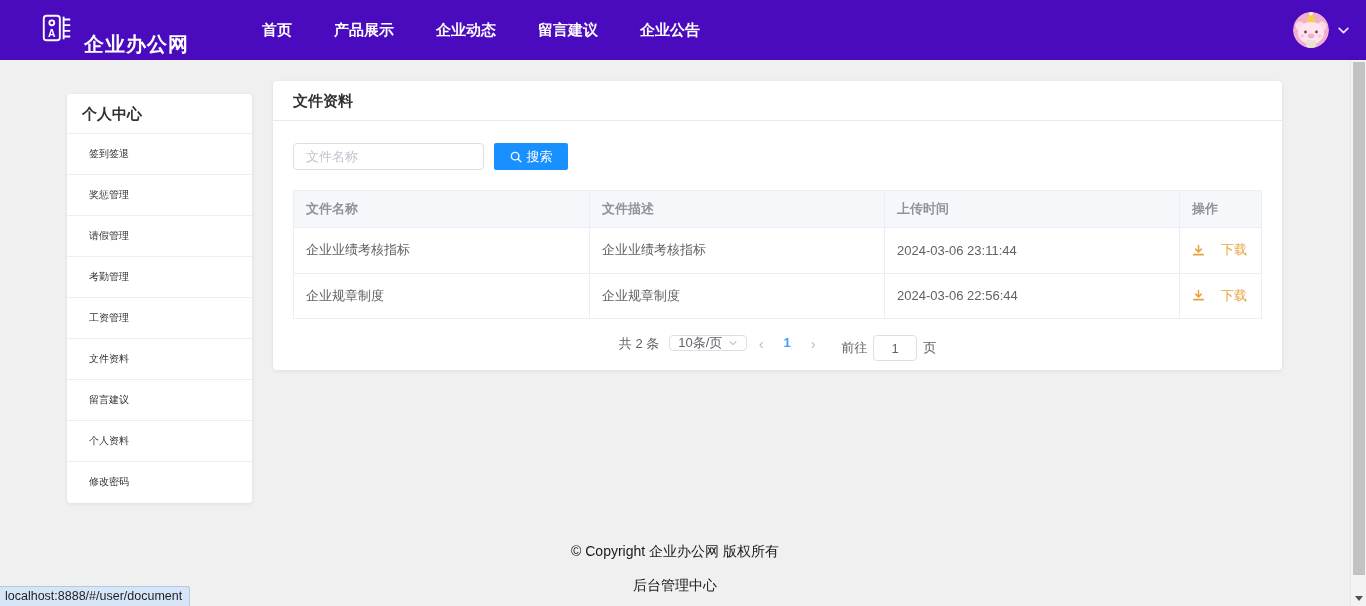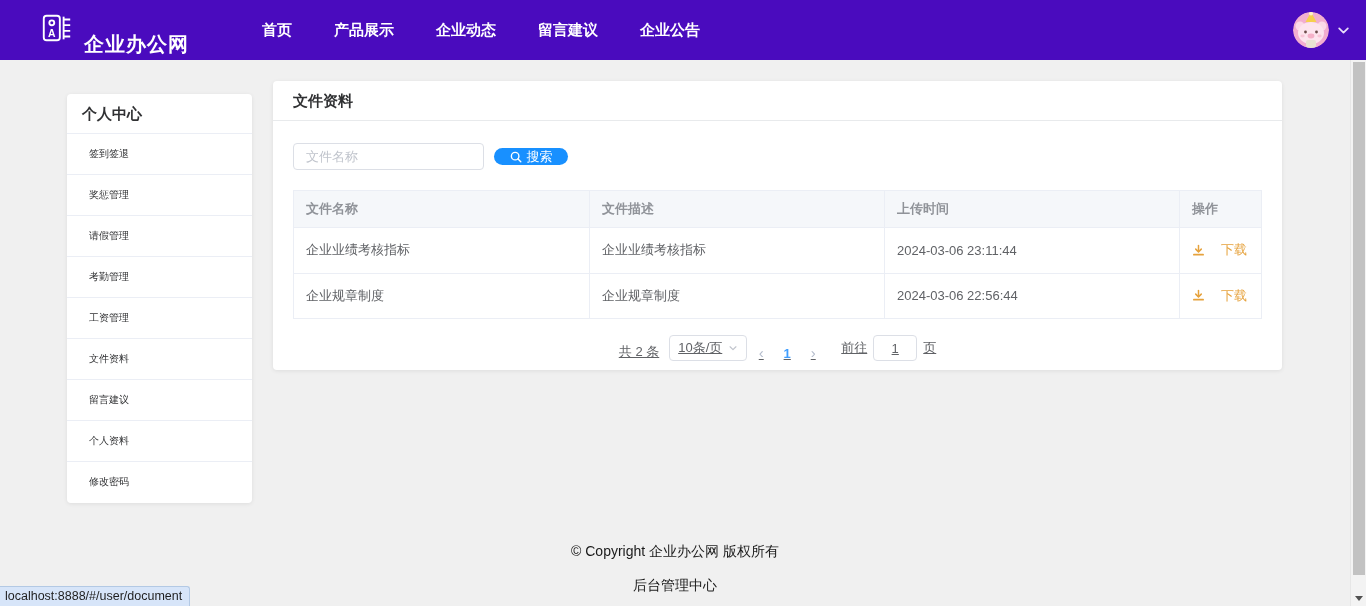--- a/index.html
+++ b/index.html
@@ -60,22 +60,22 @@
     border-bottom:1px solid #e8eaec; color:#303133;
   }
   .search-row { display:flex; align-items:center; margin:22px 20px 0 20px; }
   .search-input {
     width:191px; height:27px; border:1px solid #dcdfe6; border-radius:4px;
     padding:0 12px; font-size:13px; color:#606266; outline:none;
     font-family:"Liberation Sans","DejaVu Sans",sans-serif;
   }
   .search-input::placeholder { color:#c0c4cc; }
   .search-btn {
-    margin-left:10px; width:74px; height:17px; background:#1890ff; color:#fff;
-    border:none; border-radius:11px; font-size:13px; display:flex; align-items:center;
+    margin-left:10px; width:74px; height:27px; background:#1890ff; color:#fff;
+    border:none; border-radius:2px; font-size:13px; display:flex; align-items:center;
     justify-content:center; gap:5px; cursor:pointer;
     font-family:Liberation Sans, sans-serif;
   }
   .doc-table {
     width:968px; margin:20px 20px 0 20px; border-collapse:collapse; font-size:13px;
     table-layout:fixed;
   }
   .doc-table th {
     background:#f5f7fa; color:#909399; font-weight:600; text-align:left;
     padding:9px 12px; border:1px solid #ebeef5;
@@ -83,26 +83,26 @@
   .doc-table td { color:#606266; padding:13px 12px; border:1px solid #ebeef5; background:#fff; }
   .col-name  { width:296px; }
   .col-desc  { width:295px; }
   .col-time  { width:295px; }
   .col-act   { width:82px; }
   .download-link {
     color:#e6a23c; display:inline-flex; align-items:center; gap:16px; cursor:pointer; font-size:13px;
   }
   
   .pagination {
-    margin-top:16px; display:flex; align-items:flex-end; justify-content:center;
-    font-size:13px; color:#606266; gap:0;text-decoration:underline;
+    margin-top:16px; display:flex; align-items:flex-start; justify-content:center;
+    font-size:13px; color:#606266; gap:0;
   }
   .pg-total { margin-right:10px; }
   .pg-select {
-    width:78px; height:26px; border:1px solid #dcdfe6; border-radius:4px;
+    width:78px; height:16px; border:1px solid #dcdfe6; border-radius:4px;
     display:flex; align-items:center; justify-content:center; gap:6px;
     color:#606266; cursor:pointer; background:#fff;
   }
   .pg-arrow { width:28px; text-align:center; color:#b4bccc; font-size:15px; cursor:pointer; user-select:none; }
   .pg-num { min-width:24px; text-align:center; color:#409eff; font-weight:bold; cursor:pointer; }
   .pg-goto { margin-left:14px; display:flex; align-items:center; gap:6px; }
   .goto-input {
     width:44px; height:26px; border:1px solid #dcdfe6; border-radius:4px;
     text-align:center; font-size:13px; color:#606266; outline:none;
     font-family:"Liberation Sans","DejaVu Sans",sans-serif;

